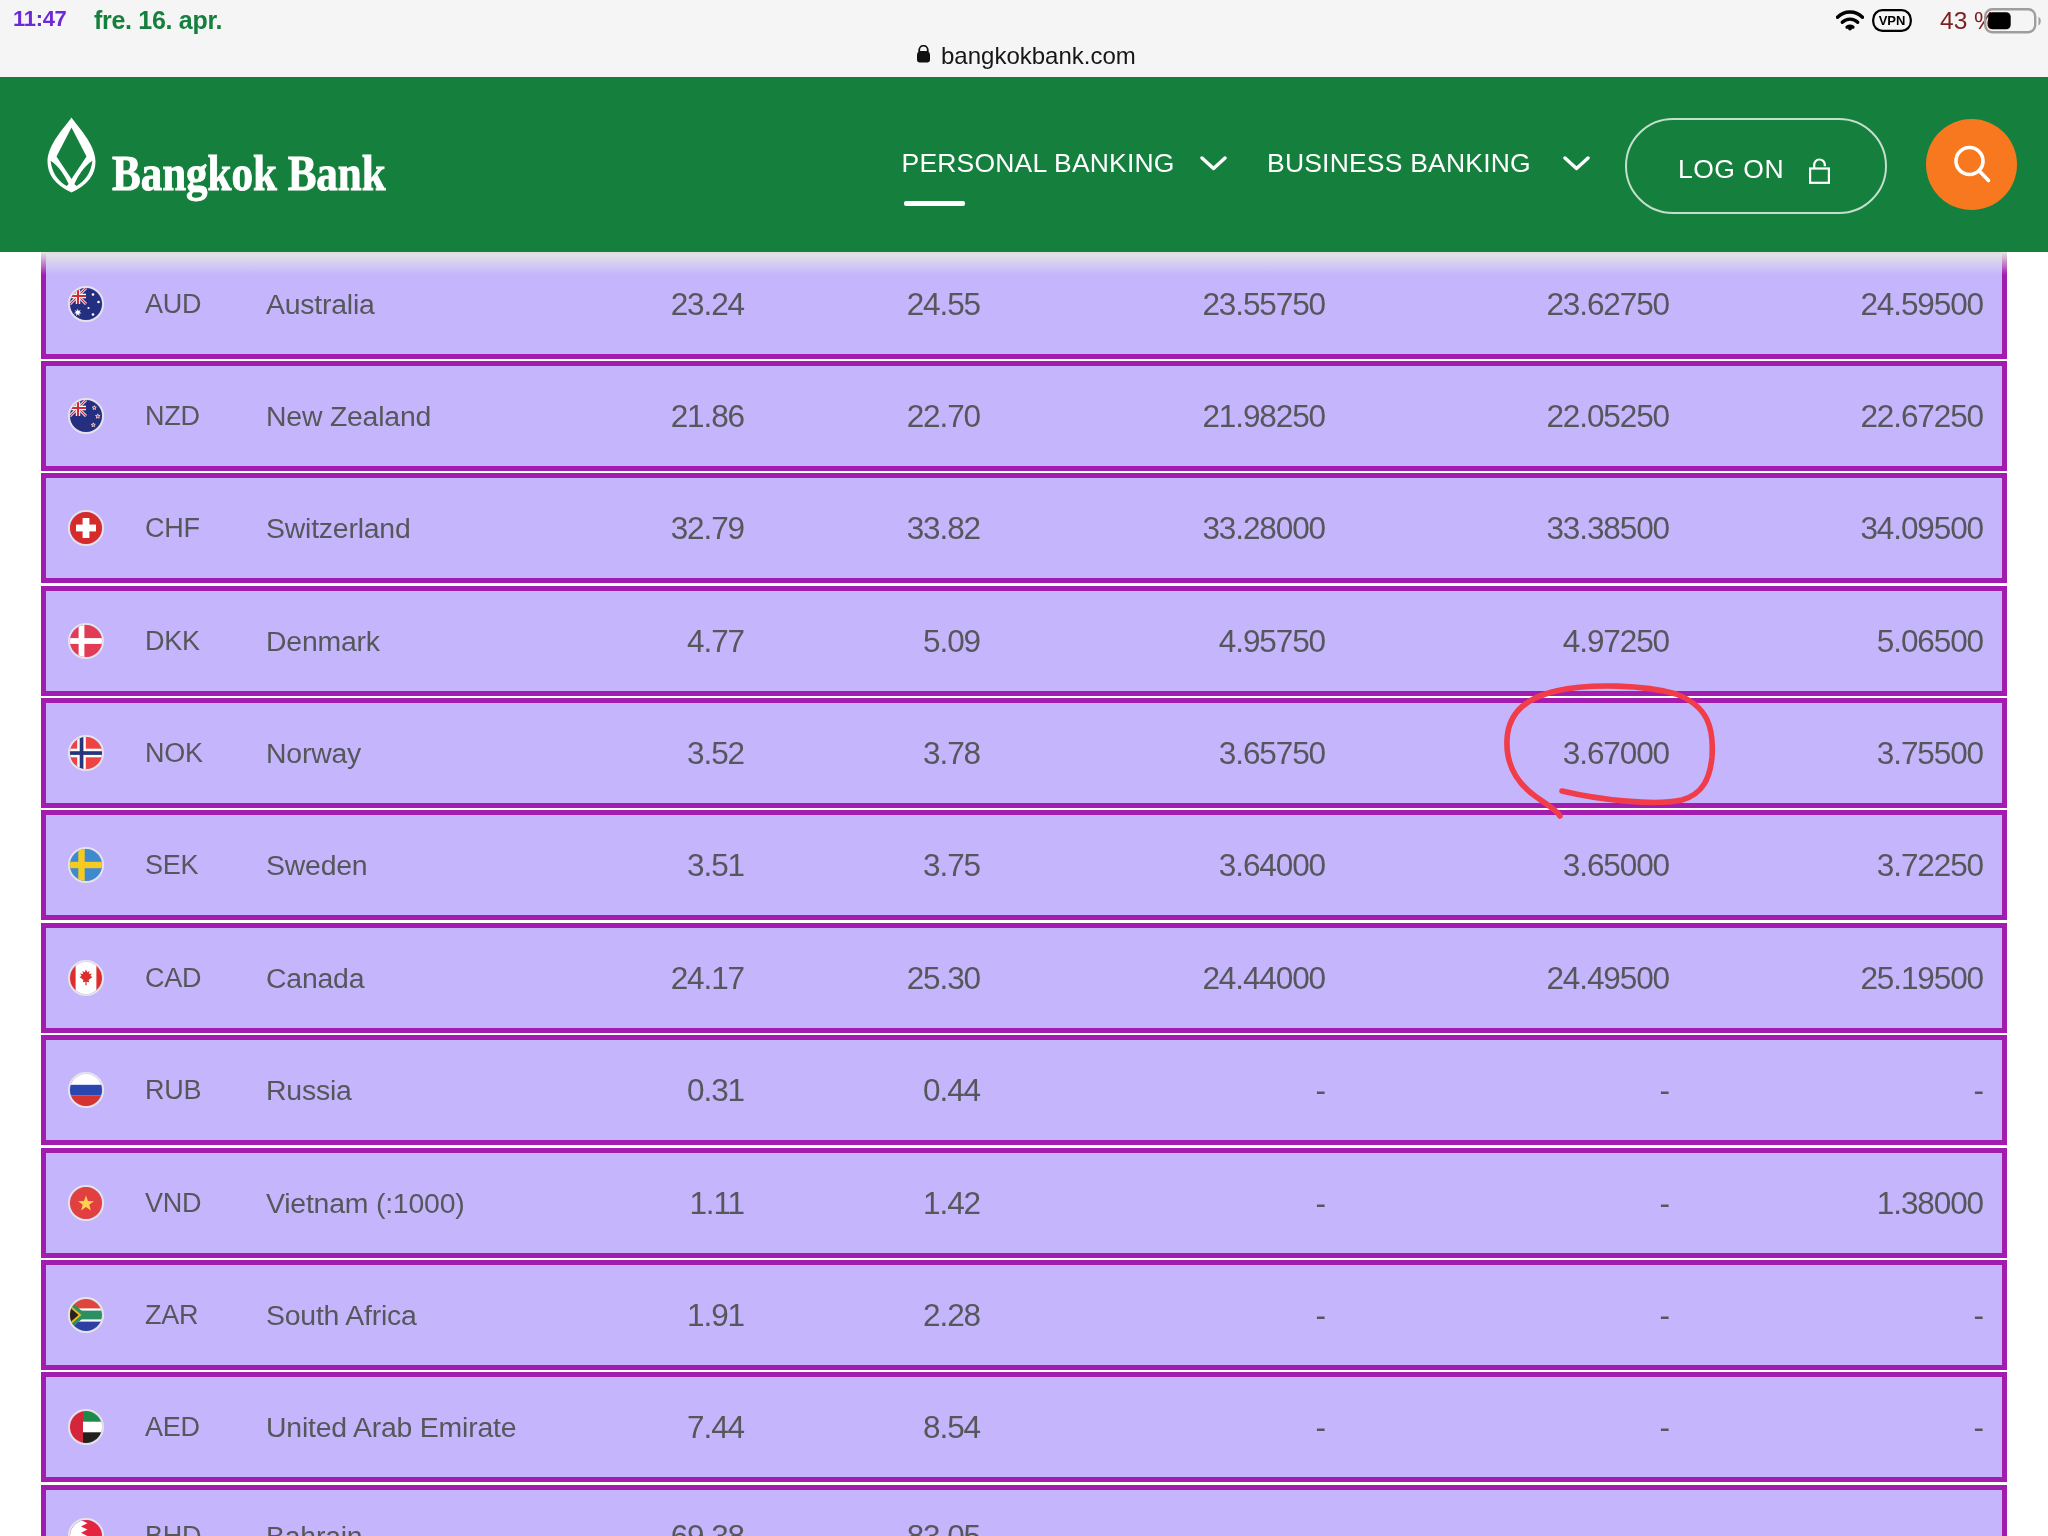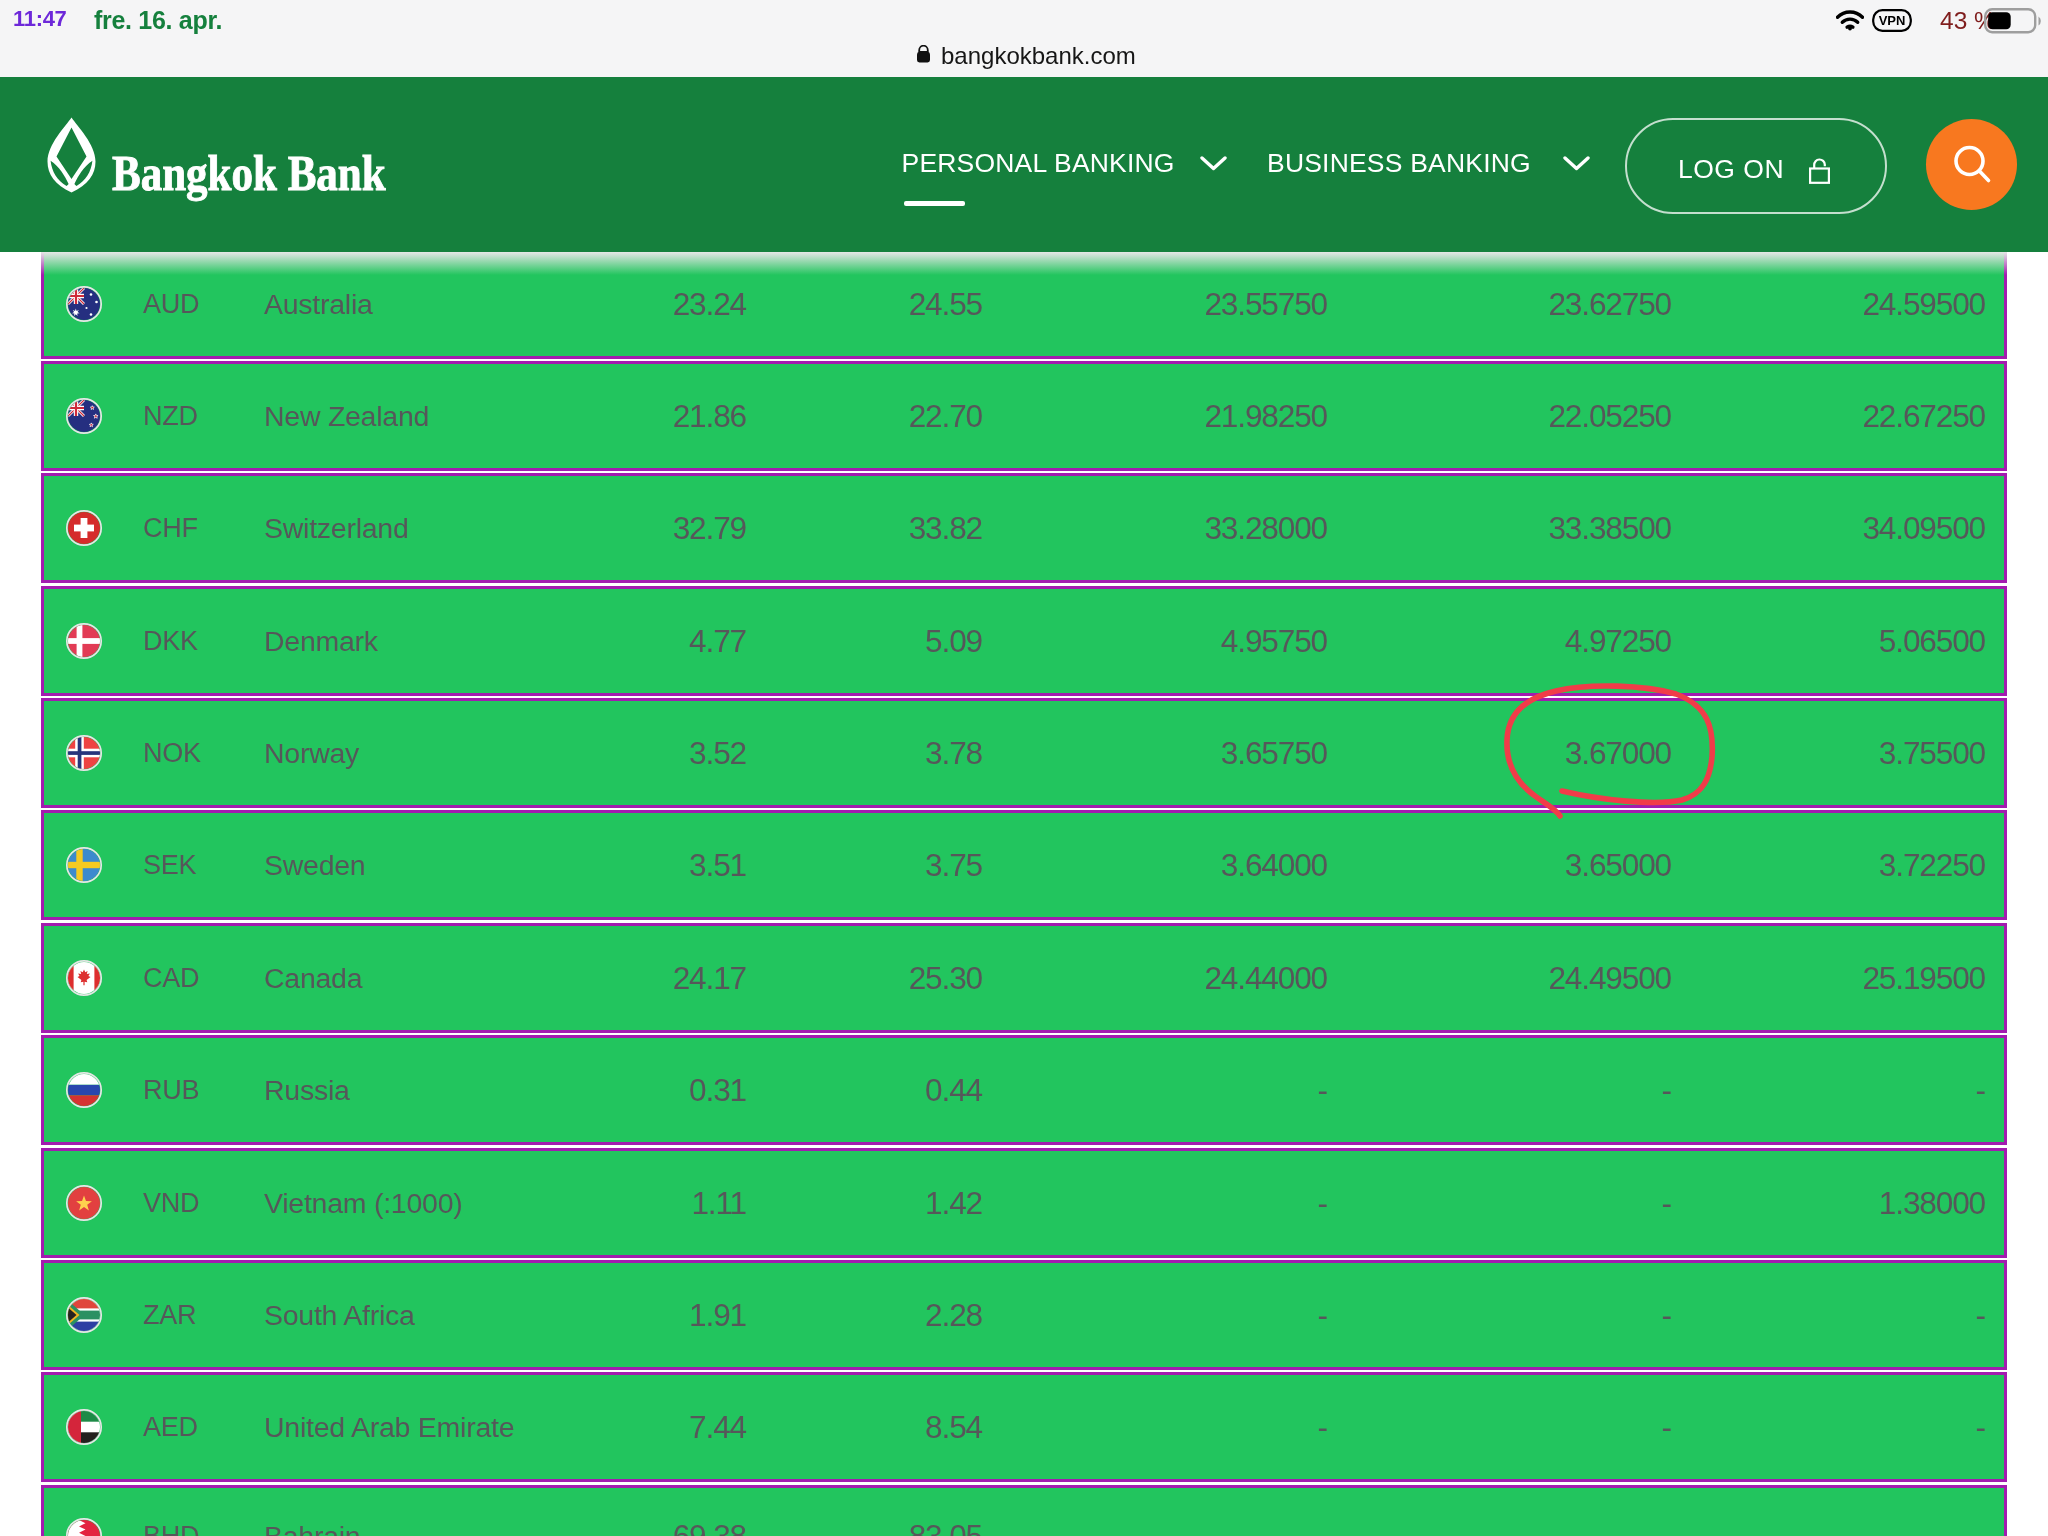--- a/index.html
+++ b/index.html
@@ -20,21 +20,21 @@
      font-size:50px; color:#fff; -webkit-text-stroke:0.9px #fff; transform:scaleX(0.86); transform-origin:left center; white-space:nowrap; }
   .navitem { position:absolute; top:70.5px; color:#fff; font-size:26.5px; letter-spacing:0.2px; white-space:nowrap;}
   #underline { position:absolute; left:904px; top:124px; width:61px; height:4.5px; background:#fff; border-radius:2px;}
   #logon { position:absolute; left:1625px; top:41px; width:262px; height:96px; border:2px solid rgba(255,255,255,0.75);
      border-radius:48px; }
   #logon span { position:absolute; left:51px; top:34px; font-size:26.5px; color:#fff; letter-spacing:0.5px;}
   #searchbtn { position:absolute; left:1926px; top:41.5px; width:91px; height:91px; border-radius:50%; background:#f8781f; }
 
   
   #tbl { position:absolute; left:41px; top:248.5px; width:1966px; z-index:5; }
-  .row { position:relative; width:1966px; height:110px; border:3px solid #a21caf; background:#22c55e; margin-bottom:2.4px; }
+  .row { position:relative; width:1966px; height:110px; border:5px solid #a21caf; background:#c4b5fd; margin-bottom:2.4px; }
   .row span { position:absolute; top:50%; transform:translateY(-50%); color:#56575a; }
   .flag { position:absolute; left:21px; top:50%; transform:translateY(-50%); width:38px; height:38px; }
   .code { left:99px; font-size:27px; letter-spacing:-0.2px;}
   .ctry { left:220px; font-size:28.4px; letter-spacing:-0.2px;}
   .num  { font-size:31.5px; letter-spacing:-1.1px; }
   .row:nth-child(12) span { top:calc(50% - 4px); }
   .row:nth-child(12) .flag { top:calc(50% - 4px); }
   .c1 { right:1258px; } .c2 { right:1022px; } .c3 { right:677px; } .c4 { right:333px; } .c5 { right:19px; }
 
   #topshadow { position:absolute; left:41px; top:251.5px; width:1966px; height:23px; z-index:6;

